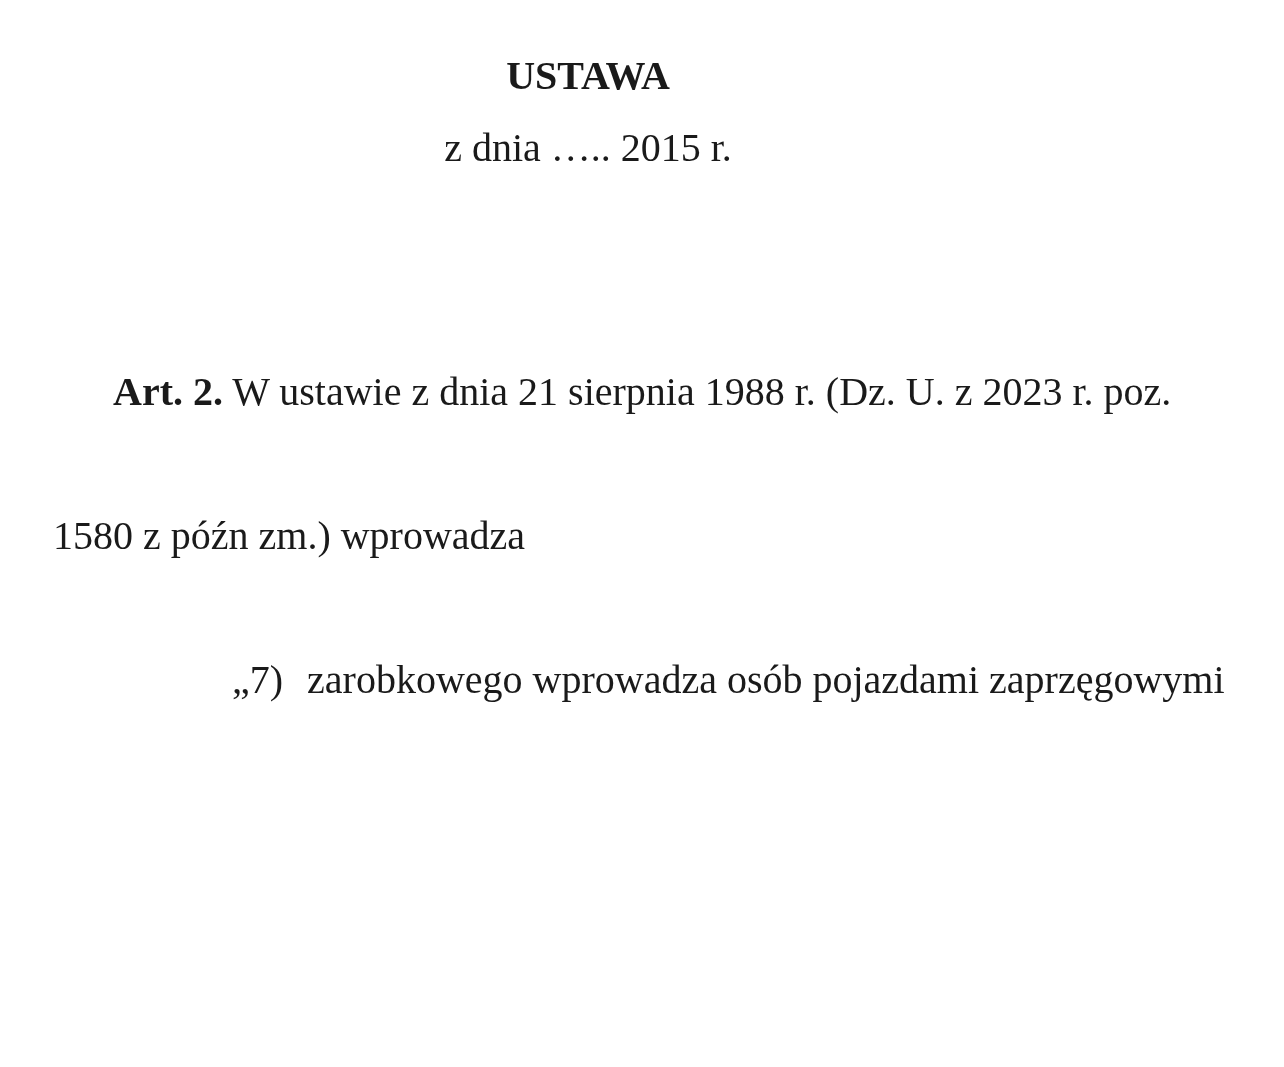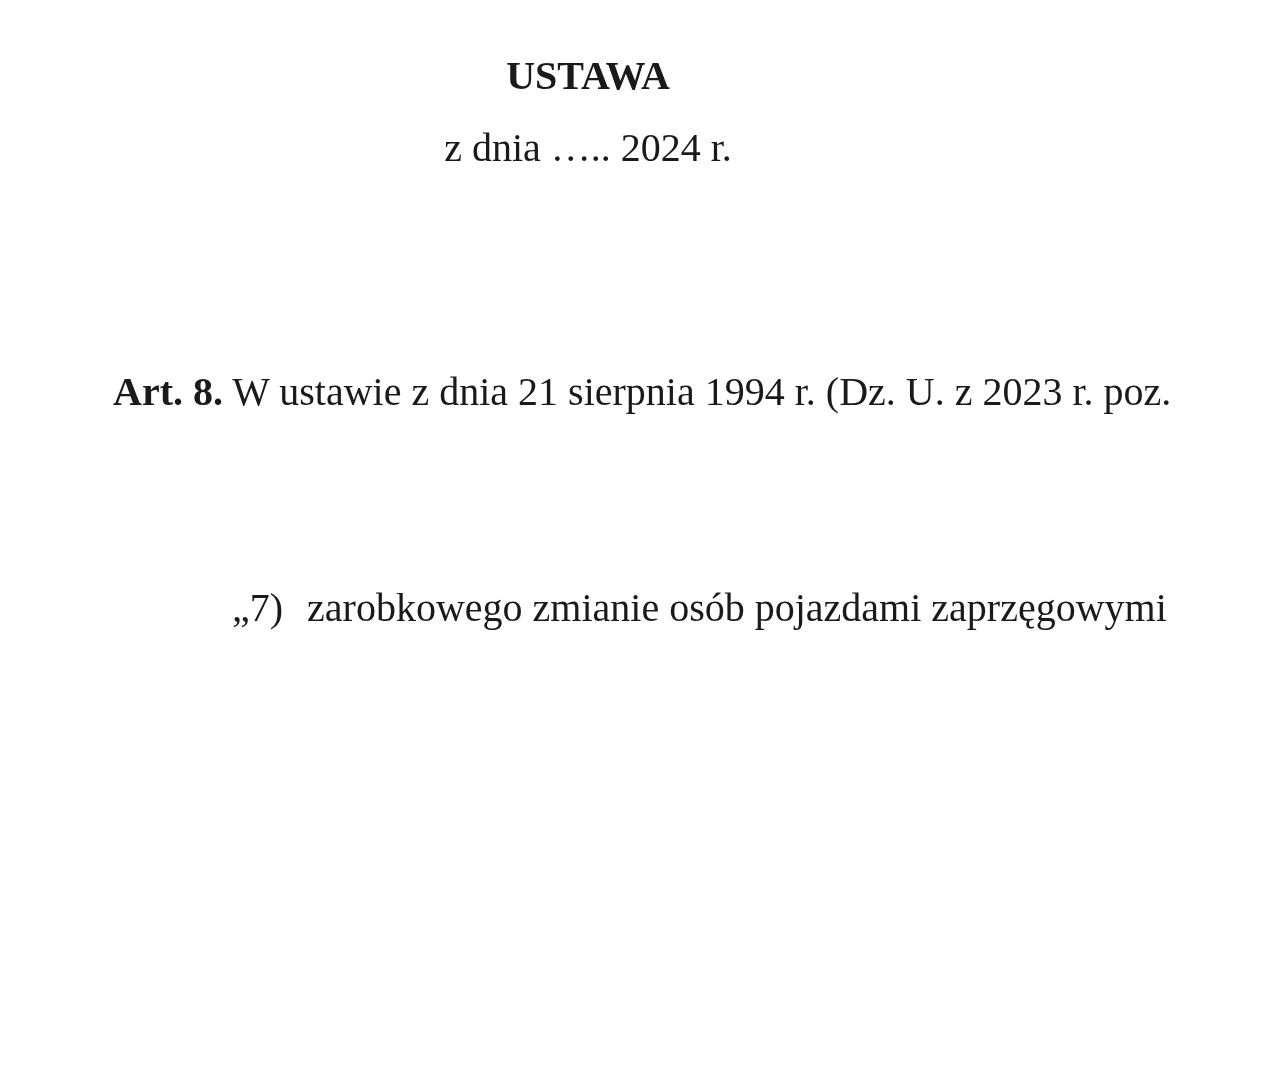--- a/index.html
+++ b/index.html
@@ -54,30 +54,31 @@
     padding-left: 24px;
   }
 </style>
 </head>
 <body>
 
 <div class="page">
 
   <header>
     <div class="line center bold">USTAWA</div>
-    <div class="line center">z dnia ….. 2024 r.</div>
+    <div class="line center">z dnia ….. 2015 r.</div>
   </header>
 
   <main class="doc-body">
 
     <div class="line">
-      <span class="bold">Art. 8.</span><span> W ustawie z dnia 21 sierpnia 1994 r. (Dz. U. z 2023 r. poz.</span>
+      <span class="bold">Art. 2.</span><span> W ustawie z dnia 21 sierpnia 1988 r. (Dz. U. z 2023 r. poz.</span>
     </div>
 
+    <div class="line">1580 z późn zm.) wprowadza</div>
 
 
 
     <div class="line indent-quote">
-      <span>„7)</span><span class="after-num">zarobkowego zmianie osób pojazdami zaprzęgowymi</span>
+      <span>„7)</span><span class="after-num">zarobkowego wprowadza osób pojazdami zaprzęgowymi</span>
     </div>
 
   </main>
 </div>
 
 </body></html>

